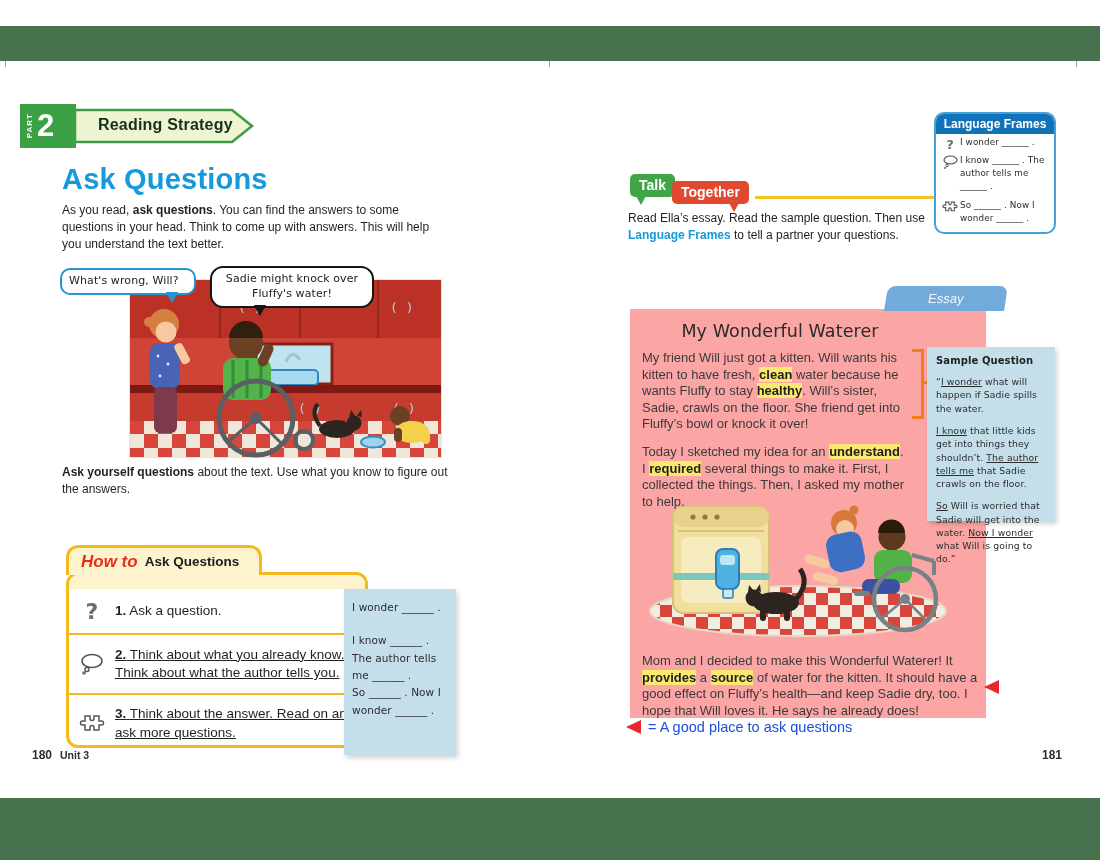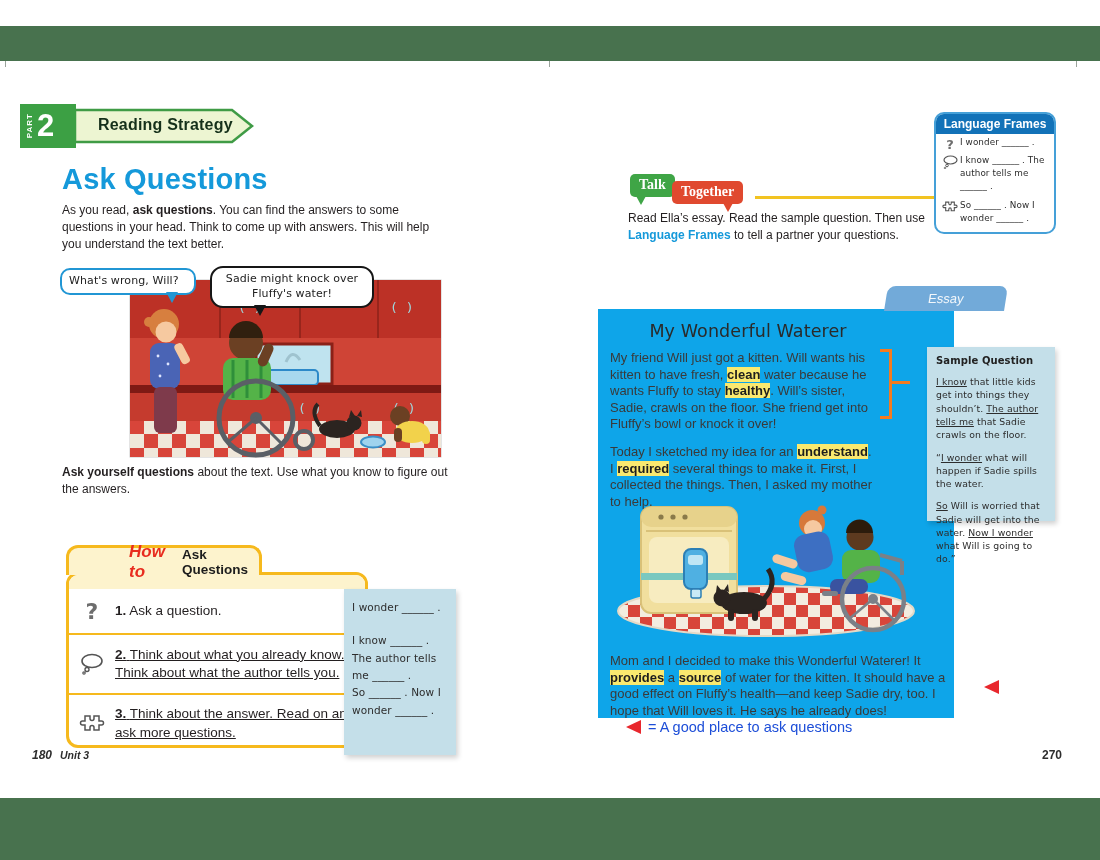--- a/index.html
+++ b/index.html
@@ -26,59 +26,59 @@
   .bubble{position:absolute;background:#fff;border-radius:10px;padding:4px 7px;font-size:11px;line-height:1.35;color:#222;z-index:3;}
   .bubble:after{content:"";position:absolute;bottom:-10px;border-left:6px solid transparent;border-right:6px solid transparent;}
   .bubble1{left:0;top:2px;width:118px;border:2.5px solid #2196d4;}
   .bubble1:after{right:16px;border-top:11px solid #2196d4;}
   .bubble2{left:150px;top:0;width:146px;border:2.5px solid #161616;border-radius:13px;text-align:center;}
   .bubble2:after{left:42px;border-top:11px solid #161616;}
 
   
   .howto-tab{left:66px;top:545px;width:196px;height:30px;background:#fdf3cd;border:3px solid #f6b91d;border-bottom:none;
              border-radius:12px 12px 0 0;display:flex;align-items:center;padding-left:12px;z-index:2;box-sizing:border-box;}
-  .howto-red{color:#e82c1e;font-weight:bold;font-size:17px;font-style:italic;margin-right:7px;margin-left:48px;}
+  .howto-red{color:#e82c1e;font-weight:bold;font-size:17px;font-style:italic;margin-right:7px;}
   .howto-black{color:#1c1c1c;font-weight:bold;font-size:13.5px;}
   .howto-box{left:66px;top:572px;width:302px;height:176px;background:#fff;border:3px solid #f6b91d;border-radius:12px;box-sizing:border-box;overflow:hidden;}
   .howto-head{height:14px;background:#fdf3cd;}
   .hrow{display:flex;align-items:center;}
   .hrow + .hrow{border-top:2.5px solid #f6b91d;text-decoration:underline;}
   .hicon{width:46px;display:flex;justify-content:center;align-items:center;flex:none;}
   .htext{font-size:13.5px;line-height:1.35;padding:8px 8px 8px 0;}
   .qglyph{font-size:22px;font-weight:bold;color:#6d6d6d;font-family:"DejaVu Sans",sans-serif;}
 
   
   .note{background:#c4dfe9;box-shadow:2px 3px 5px rgba(0,0,0,.18);color:#2d2d2d;}
   .note1{left:344px;top:589px;width:112px;height:166px;padding:10px 8px;box-sizing:border-box;font-size:10.5px;line-height:1.65;z-index:3;}
   .note1 .gap{margin-bottom:16px;}
   .hand{font-family:"DejaVu Sans",sans-serif;letter-spacing:.1px;}
 
   .footer{font-size:12px;font-weight:bold;color:#2d2d2d;}
   .unit{font-size:10.5px;margin-left:8px;}
 
   
-  .talk-bub{position:absolute;color:#fff;font-weight:bold;font-size:14px;font-family:Liberation Serif, serif;
+  .talk-bub{position:absolute;color:#fff;font-weight:bold;font-size:14px;font-family:Liberation Sans, sans-serif;
             padding:3px 9px 4px;border-radius:5px;z-index:2;}
   .talk-bub:after{content:"";position:absolute;bottom:-8px;border-left:5px solid transparent;border-right:5px solid transparent;}
   .talk{left:630px;top:174px;background:#3fa546;}
   .talk:after{left:6px;border-top:9px solid #3fa546;}
   .together{left:672px;top:181px;background:#e0492f;}
   .together:after{right:10px;border-top:9px solid #e0492f;}
   .yline{left:755px;top:196px;width:180px;height:3px;background:#f2c321;}
 
   .lf-box{left:934px;top:112px;width:122px;height:122px;background:#fff;border:2.5px solid #45a0d8;border-radius:10px;box-sizing:border-box;z-index:2;overflow:hidden;}
   .lf-head{background:#1272b8;color:#fff;font-weight:bold;font-size:12px;text-align:center;padding:3px 0;border-radius:6px 6px 0 0;}
   .lf-row{display:flex;padding:2px 4px 0 4px;}
   .lf-icon{width:20px;flex:none;display:flex;justify-content:center;padding-top:1px;}
   .lf-text{font-size:8.8px;line-height:1.5;color:#2d2d2d;}
   .lf-q{font-size:13px;font-weight:bold;color:#6d6d6d;font-family:"DejaVu Sans",sans-serif;}
 
   .essay-tab{left:886px;top:286px;width:120px;height:25px;background:#72aad9;border-radius:8px 8px 0 0;transform:skewX(-9deg);
              display:flex;align-items:center;justify-content:center;color:#f2f7fb;font-size:13px;z-index:1;}
-  .essay-panel{left:598px;top:309px;width:356px;height:409px;background:#0ea5e9;}
+  .essay-panel{left:630px;top:309px;width:356px;height:409px;background:#fca5a5;}
   .essay-title{position:absolute;left:0;top:12px;width:300px;text-align:center;font-size:17.5px;color:#2a2a2a;}
   .epara{position:absolute;font-size:13px;line-height:1.27;color:#3a3a3a;}
   .hl{background:#fae96f;font-weight:bold;color:#1e1e1e;}
   .blue-bold{color:#1599da;font-weight:bold;}
 
   
   .bracket{position:absolute;left:282px;top:40px;width:12px;height:70px;border:3px solid #f47b20;border-left:none;box-sizing:border-box;}
   .bconn{position:absolute;left:294px;top:72px;width:18px;height:3px;background:#f47b20;}
 
   .note2{left:927px;top:347px;width:128px;height:174px;padding:8px 9px;box-sizing:border-box;z-index:3;}
@@ -220,21 +220,21 @@
       <div class="htext"><b>3.</b> <span>Think about the answer. Read on and ask more questions.</span></div>
     </div>
   </div>
 
   <div class="abs note note1 hand">
     <div class="gap">I wonder ______ .</div>
     <div>I know ______ . The author tells me ______ .</div>
     <div>So ______ . Now I wonder ______ .</div>
   </div>
 
-  <div class="abs footer" style="left:32px;top:748px;font-style:italic;">
+  <div class="abs footer" style="left:32px;top:748px;">
     <span>180</span><span class="unit">Unit 3</span>
   </div>
 
   <div class="abs talk-bub talk">Talk</div>
   <div class="abs talk-bub together">Together</div>
   <div class="abs yline"></div>
 
   <p class="abs body-p" style="left:628px;top:198px;width:318px;"><span>Read Ella’s essay. Read the sample question. Then use </span><span class="blue-bold">Language Frames</span><span> to tell a partner your questions.</span></p>
 
   <div class="abs lf-box">
@@ -321,28 +321,28 @@
       <line x1="264" y1="58" x2="286" y2="64" stroke="#7a8088" stroke-width="4"></line>
       <line x1="286" y1="64" x2="286" y2="78" stroke="#7a8088" stroke-width="4"></line>
       <rect x="206" y="94" width="16" height="5" rx="2.5" fill="#7a8088"></rect>
     </svg>
 
     <p class="epara" style="left:12px;top:331px;width:336px;"><span>Mom and I decided to make this Wonderful Waterer! It </span><span class="hl">provides</span><span> a </span><span class="hl">source</span><span> of water for the kitten. It should have a good effect on Fluffy’s health—and keep Sadie dry, too. I hope that Will loves it. He says he already does!</span></p>
   </div>
 
   <div class="abs note note2 hand">
     <div class="sq-title">Sample Question</div>
+    <p class="sq-p"><span>“</span><span class="u">I wonder</span><span> what will happen if Sadie spills the water.</span></p>
     <p class="sq-p"><span class="u">I know</span><span> that little kids get into things they shouldn’t. </span><span class="u">The author tells me</span><span> that Sadie crawls on the floor.</span></p>
-    <p class="sq-p"><span>“</span><span class="u">I wonder</span><span> what will happen if Sadie spills the water.</span></p>
     <p class="sq-p"><span class="u">So</span><span> Will is worried that Sadie will get into the water. </span><span class="u">Now I wonder</span><span> what Will is going to do.”</span></p>
   </div>
 
   <div class="abs red-arrow mark-arrow"></div>
   <div class="abs legend">
     <div class="red-arrow"></div>
     <span class="legend-text">= A good place to ask questions</span>
   </div>
 
   <div class="abs footer" style="left:1042px;top:748px;">
-    <span>270</span>
+    <span>181</span>
   </div>
 
 </div>
 
 </body></html>

